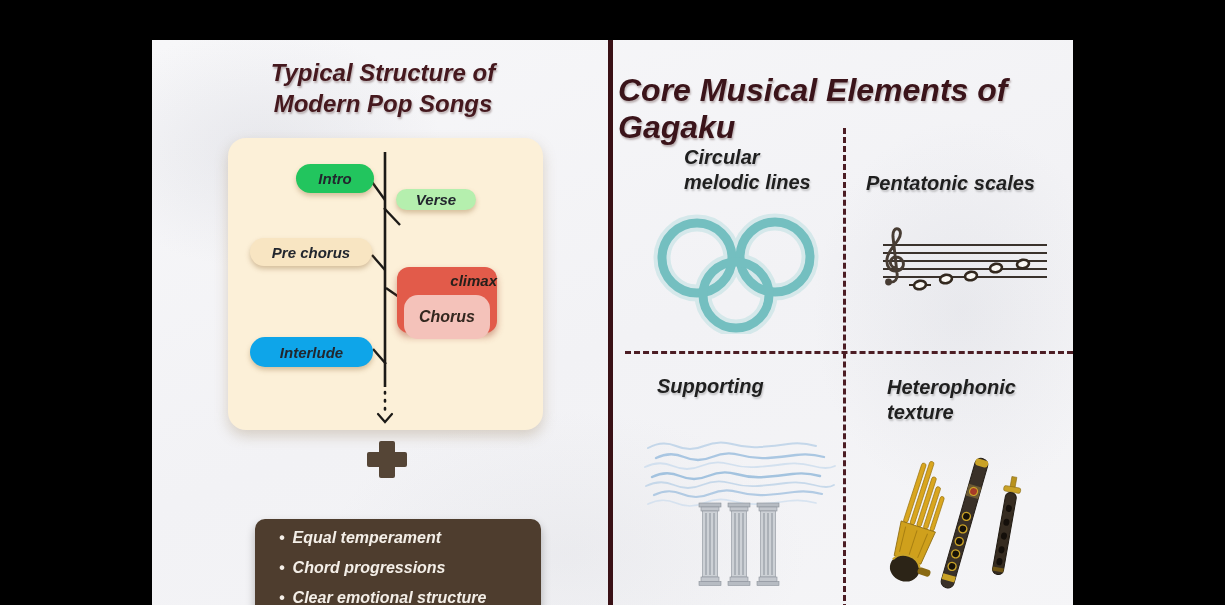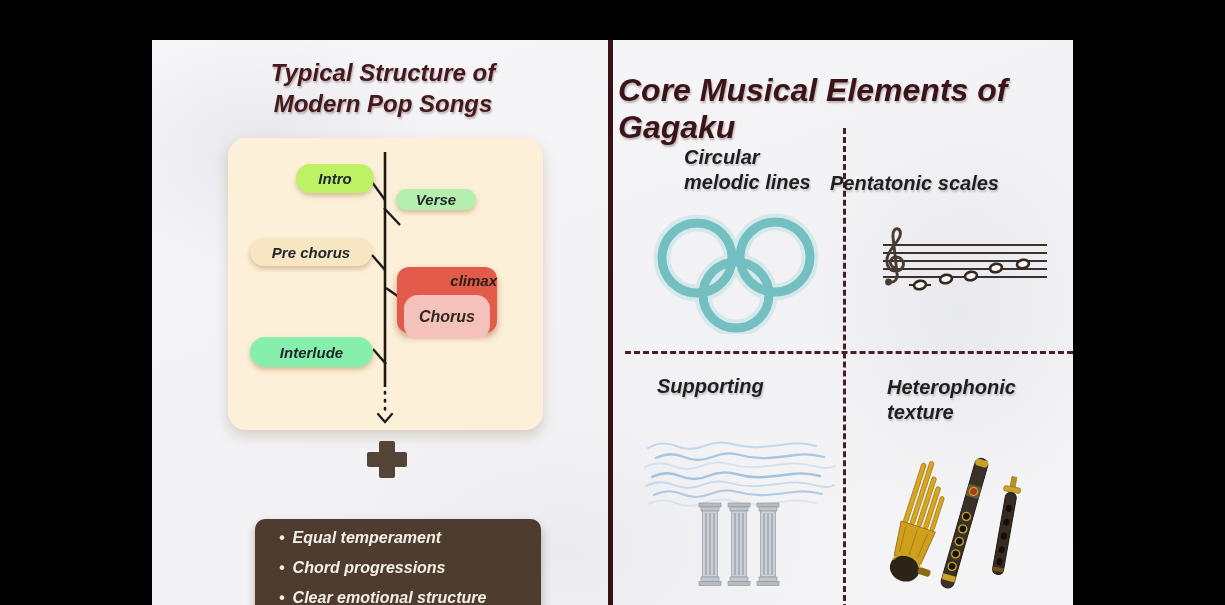--- a/index.html
+++ b/index.html
@@ -16,24 +16,24 @@
   
   .lp-title{left:0;top:17px;width:462px;text-align:center;
     font-size:24px;font-weight:bold;font-style:italic;color:#45181e;line-height:31px;
     text-shadow:1px 2px 2px rgba(80,50,50,.35);}
   .flow-panel{left:76px;top:98px;width:315px;height:292px;background:#fcf0d8;
     border-radius:18px;box-shadow:0 6px 14px rgba(140,110,70,.28);}
   .flow-svg{position:absolute;left:0;top:0;}
   .pill{position:absolute;display:flex;align-items:center;justify-content:center;
     font-style:italic;font-weight:600;font-size:15px;color:#22262e;border-radius:15px;
     box-shadow:0 3px 5px rgba(150,110,60,.38);}
-  .pill-intro{left:68px;top:26px;width:78px;height:29px;background:#bef264;}
+  .pill-intro{left:68px;top:26px;width:78px;height:29px;background:#22c55e;}
   .pill-verse{left:168px;top:51px;width:80px;height:21px;background:#b5efae;}
   .pill-pre{left:22px;top:100px;width:122px;height:28px;background:#f8e5c2;}
-  .pill-interlude{left:22px;top:199px;width:123px;height:30px;background:#86efac;}
+  .pill-interlude{left:22px;top:199px;width:123px;height:30px;background:#0ea5e9;}
   .climax-box{position:absolute;left:169px;top:129px;width:100px;height:66px;background:#e25b4a;
     border-radius:12px;box-shadow:0 4px 7px rgba(160,60,40,.45);}
   .climax-label{position:absolute;left:0;top:5px;width:100%;text-align:right;
     font-style:italic;font-weight:600;font-size:15px;color:#26201b;}
   .pill-chorus{left:7px;top:28px;width:86px;height:44px;background:#f4c2ba;border-radius:14px;
     box-shadow:none;color:#33271f;font-size:16px;}
   .plus{left:215px;top:401px;width:40px;height:37px;}
   .plus div{position:absolute;background:#554536;border-radius:2px;}
   .plus .h{left:0;top:11px;width:40px;height:15px;}
   .plus .v{left:12px;top:0;width:16px;height:37px;}
@@ -47,21 +47,21 @@
   .mid-divider{left:456px;top:0;width:5px;height:605px;background:#3a1116;}
   
   .rp-title{left:466px;top:32px;width:455px;text-align:left;
     font-size:32px;font-weight:bold;font-style:italic;color:#3b141a;
     text-shadow:1px 2px 2px rgba(80,50,50,.35);}
   .v-dash{left:691px;top:88px;height:482px;width:0;border-left:3px dashed #4c1d24;}
   .h-dash{left:473px;top:311px;width:448px;height:0;border-top:3px dashed #4c1d24;}
   .q-label{font-size:20px;font-weight:600;font-style:italic;color:#1f1f1f;line-height:25px;
     text-shadow:1px 2px 2px rgba(0,0,0,.2);}
   .q1{left:532px;top:105px;}
-  .q2{left:678px;top:131px;}
+  .q2{left:714px;top:131px;}
   .q3{left:505px;top:334px;}
   .q4{left:735px;top:335px;}
 </style>
 </head>
 <body>
 
 <div class="canvas">
   <div class="content">
 
     <div class="abs lp-title">

